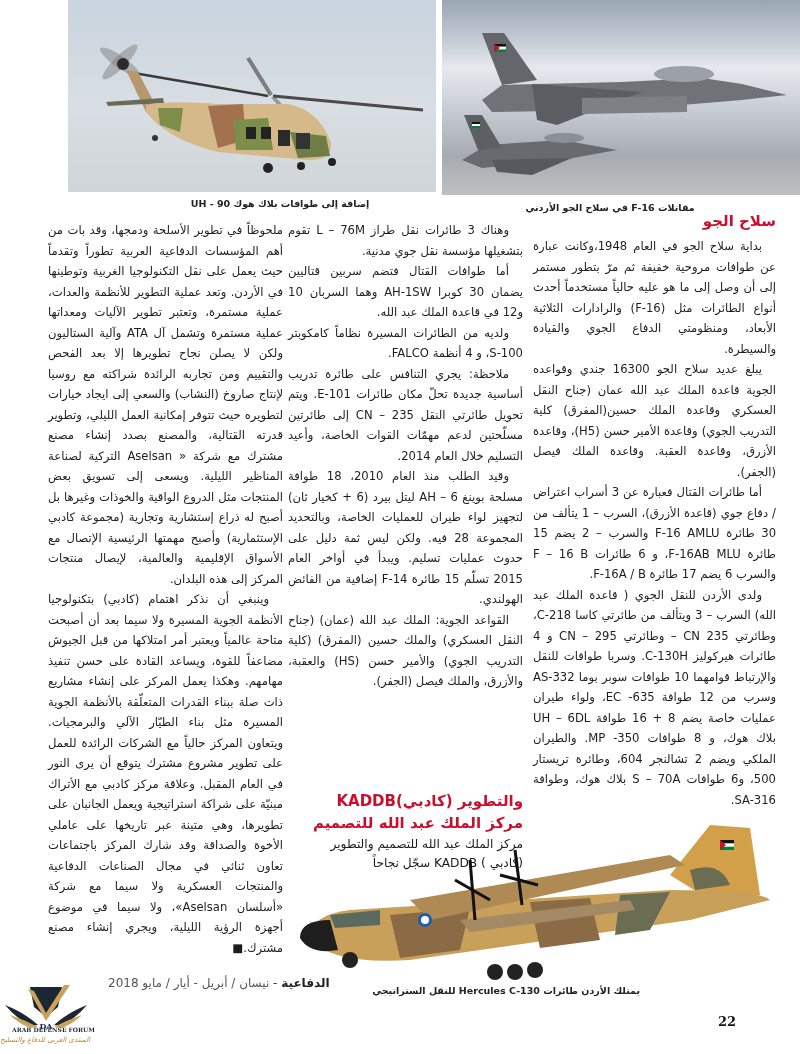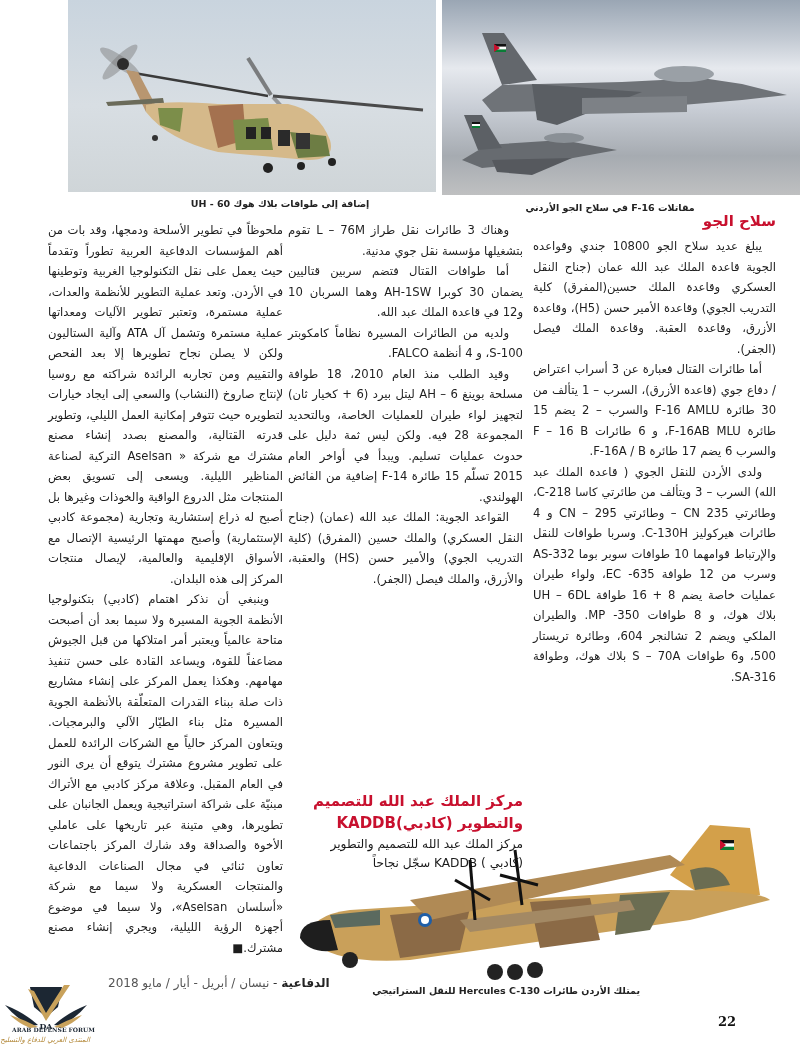--- a/index.html
+++ b/index.html
@@ -84,42 +84,44 @@
     <path d="M20 160 L45 145 L120 140 L175 150 L120 160 L40 168 Z" fill="#676b70"></path>
     <polygon points="22,115 40,115 60,148 36,150" fill="#5c6065"></polygon>
     <rect x="30" y="122" width="8" height="6" fill="#fff"></rect>
     <rect x="30" y="122" width="8" height="2" fill="#111"></rect>
     <rect x="30" y="126" width="8" height="2" fill="#0a7d36"></rect>
     <ellipse cx="122" cy="138" rx="20" ry="5" fill="#8a9096"></ellipse>
     <path d="M50 160 L130 158 L90 175 L55 172 Z" fill="#56595e"></path>
   </svg>
 </div>
 
-<div class="caption" id="cap-heli">إضافة إلى طوافات بلاك هوك UH - 60</div>
+<div class="caption" id="cap-heli">إضافة إلى طوافات بلاك هوك UH - 90</div>
 <div class="caption" id="cap-f16">مقاتلات F-16 في سلاح الجو الأردني</div>
 
 <div id="heading-airforce" class="heading-red">سلاح الجو</div>
 
 <div class="col" id="col-right">
-  <p>يبلغ عديد سلاح الجو 10800 جندي وقواعده الجوية قاعدة الملك عبد الله عمان (جناح النقل العسكري وقاعدة الملك حسين(المفرق) كلية التدريب الجوي) وقاعدة الأمير حسن (H5)، وقاعدة الأزرق، وقاعدة العقبة. وقاعدة الملك فيصل (الجفر).</p>
+  <p>بداية سلاح الجو في العام 1948،وكانت عبارة عن طوافات مروحية خفيفة ثم مرّ بتطور مستمر إلى أن وصل إلى ما هو عليه حالياً مستخدماً أحدث أنواع الطائرات مثل (F-16) والرادارات الثلاثية الأبعاد، ومنظومتي الدفاع الجوي والقيادة والسيطرة.</p>
+  <p>يبلغ عديد سلاح الجو 16300 جندي وقواعده الجوية قاعدة الملك عبد الله عمان (جناح النقل العسكري وقاعدة الملك حسين(المفرق) كلية التدريب الجوي) وقاعدة الأمير حسن (H5)، وقاعدة الأزرق، وقاعدة العقبة. وقاعدة الملك فيصل (الجفر).</p>
   <p>أما طائرات القتال فعبارة عن 3 أسراب اعتراض / دفاع جوي (قاعدة الأزرق)، السرب – 1 يتألف من 30 طائرة F-16 AMLU والسرب – 2 يضم 15 طائرة F-16AB MLU، و 6 طائرات F – 16 B والسرب 6 يضم 17 طائرة F-16A / B.</p>
   <p>ولدى الأردن للنقل الجوي ( قاعدة الملك عبد الله) السرب – 3 ويتألف من طائرتي كاسا C-218، وطائرتي CN 235 – وطائرتي CN – 295 و 4 طائرات هيركوليز C-130H. وسربا طوافات للنقل والإرتباط قوامهما 10 طوافات سوبر بوما AS-332 وسرب من 12 طوافة EC -635، ولواء طيران عمليات خاصة يضم 8 + 16 طوافة UH – 6DL بلاك هوك، و 8 طوافات MP -350. والطيران الملكي ويضم 2 تشالنجر 604، وطائرة تريستار 500، و6 طوافات S – 70A بلاك هوك، وطوافة SA-316.</p>
 </div>
 
 <div class="col" id="col-middle">
   <p>وهناك 3 طائرات نقل طراز L – 76M تقوم بتشغيلها مؤسسة نقل جوي مدنية.</p>
   <p>أما طوافات القتال فتضم سربين قتاليين يضمان 30 كوبرا AH-1SW وهما السربان 10 و12 في قاعدة الملك عبد الله.</p>
   <p>ولديه من الطائرات المسيرة نظاماً كامكوبتر S-100، و 4 أنظمة FALCO.</p>
+  <p>ملاحظة: يجري التنافس على طائرة تدريب أساسية جديدة تحلّ مكان طائرات E-101. ويتم تحويل طائرتي النقل CN – 235 إلى طائرتين مسلّحتين لدعم مهمّات القوات الخاصة، وأعيد التسليم خلال العام 2014.</p>
   <p>وقيد الطلب منذ العام 2010، 18 طوافة مسلحة بوينغ AH – 6 ليتل بيرد (6 + كخيار ثان) لتجهيز لواء طيران للعمليات الخاصة، وبالتحديد المجموعة 28 فيه. ولكن ليس ثمة دليل على حدوث عمليات تسليم. ويبدأ في أواخر العام 2015 تسلّم 15 طائرة F-14 إضافية من الفائض الهولندي.</p>
   <p>القواعد الجوية: الملك عبد الله (عمان) (جناح النقل العسكري) والملك حسين (المفرق) (كلية التدريب الجوي) والأمير حسن (HS) والعقبة، والأزرق، والملك فيصل (الجفر).</p>
 </div>
 
 <div id="heading-kaddb" class="heading-red">
+  <div>والتطوير (كادبي)KADDB</div>
   <div>مركز الملك عبد الله للتصميم</div>
-  <div>والتطوير (كادبي)KADDB</div>
 </div>
 <div id="kaddb-intro">مركز الملك عبد الله للتصميم والتطوير (كادبي ) KADDB سجّل نجاحاً</div>
 
 <div class="col" id="col-left">
   <p class="noindent">ملحوظاً في تطوير الأسلحة ودمجها، وقد بات من أهم المؤسسات الدفاعية العربية تطوراً وتقدماً حيث يعمل على نقل التكنولوجيا الغربية وتوطينها في الأردن. وتعد عملية التطوير للأنظمة والعدات، عملية مستمرة، وتعتبر تطوير الآليات ومعداتها عملية مستمرة وتشمل آل ATA وآلية الستاليون ولكن لا يصلن نجاح تطويرها إلا بعد الفحص والتقييم ومن تجاربه الرائدة شراكته مع روسيا لإنتاج صاروخ (النشاب) والسعي إلى ايجاد خيارات لتطويره حيث تتوفر إمكانية العمل الليلي، وتطوير قدرته القتالية، والمصنع بصدد إنشاء مصنع مشترك مع شركة « Aselsan التركية لصناعة المناظير الليلية. ويسعى إلى تسويق بعض المنتجات مثل الدروع الواقية والخوذات وغيرها بل أصبح له ذراع إستشارية وتجارية (مجموعة كادبي الإستثمارية) وأصبح مهمتها الرئيسية الإتصال مع الأسواق الإقليمية والعالمية، لإيصال منتجات المركز إلى هذه البلدان.</p>
   <p>وينبغي أن نذكر اهتمام (كادبي) بتكنولوجيا الأنظمة الجوية المسيرة ولا سيما بعد أن أصبحت متاحة عالمياً ويعتبر أمر امتلاكها من قبل الجيوش مضاعفاً للقوة، ويساعد القادة على حسن تنفيذ مهامهم. وهكذا يعمل المركز على إنشاء مشاريع ذات صلة ببناء القدرات المتعلّقة بالأنظمة الجوية المسيرة مثل بناء الطيّار الآلي والبرمجيات. ويتعاون المركز حالياً مع الشركات الرائدة للعمل على تطوير مشروع مشترك يتوقع أن يرى النور في العام المقبل. وعلاقة مركز كادبي مع الأتراك مبنيّة على شراكة استراتيجية ويعمل الجانبان على تطويرها، وهي متينة عبر تاريخها على عاملي الأخوة والصداقة وقد شارك المركز باجتماعات تعاون ثنائي في مجال الصناعات الدفاعية والمنتجات العسكرية ولا سيما مع شركة «أسلسان Aselsan»، ولا سيما في موضوع أجهزة الرؤية الليلية، ويجري إنشاء مصنع مشترك.■</p>
 </div>
 
 <div id="photo-c130">
   <svg viewBox="0 0 500 165" width="500" height="165">

